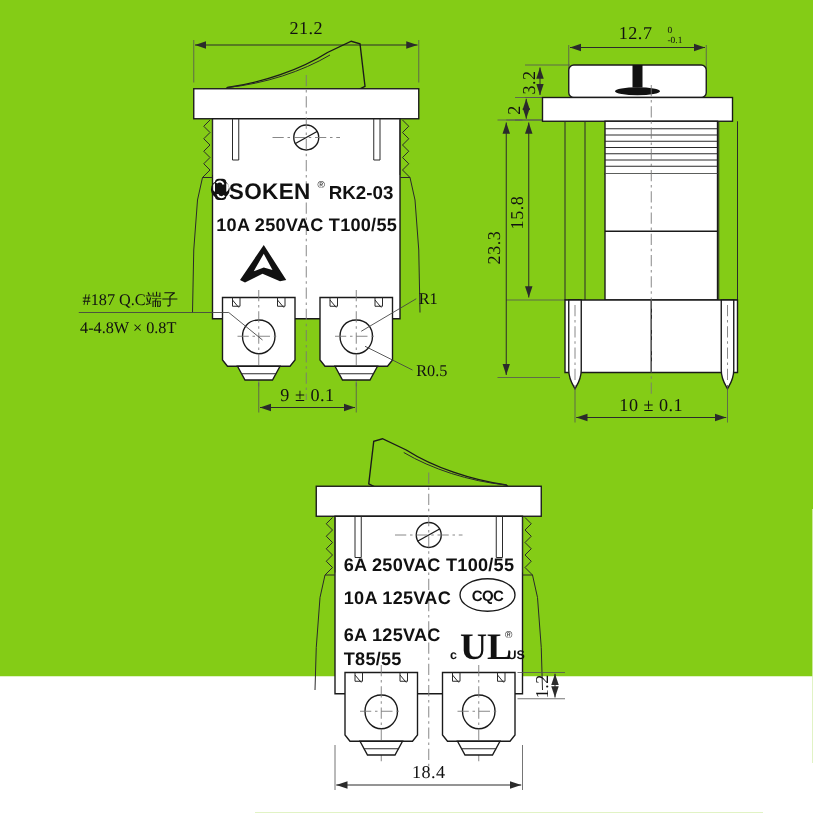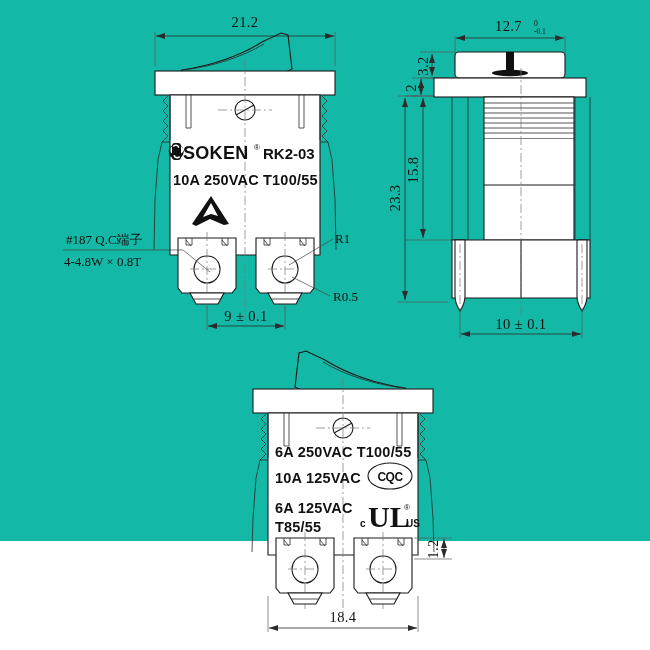--- a/index.html
+++ b/index.html
@@ -12,21 +12,21 @@
     width: 650px;
     height: 650px;
     overflow: hidden;
     font-family: "Liberation Serif", serif;
     color: #000;
   }
   #drawing-sheet {
     position: relative;
     width: 650px;
     height: 541px;
-    background: #14b8a6;
+    background: #84cc16;
   }
   svg#drawing-canvas {
     position: absolute;
     top: 0;
     left: 0;
     width: 650px;
     height: 650px;
     display: block;
   }
   .ln { stroke: #1a1a1a; fill: none; stroke-width: 1.1; }

